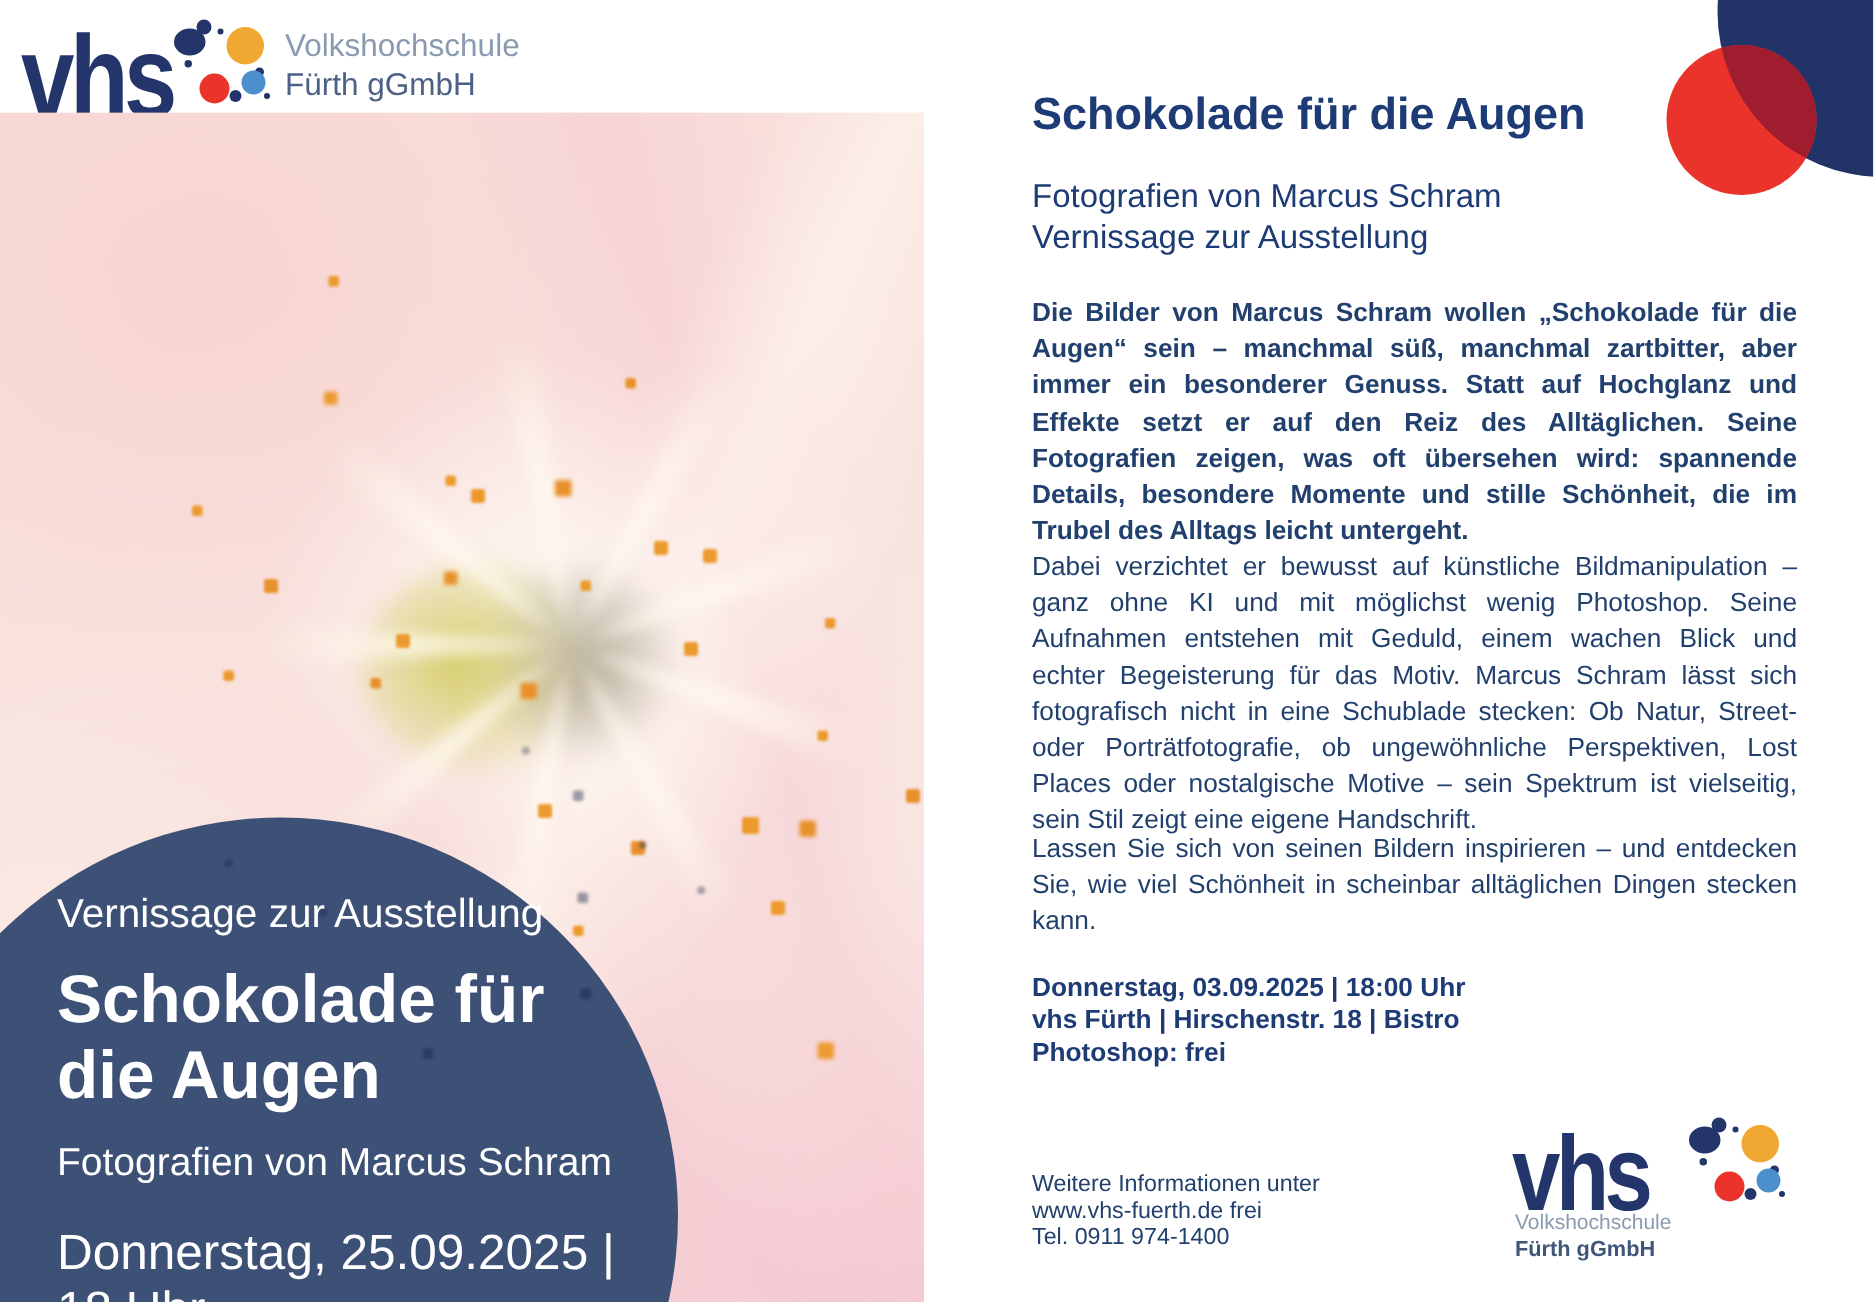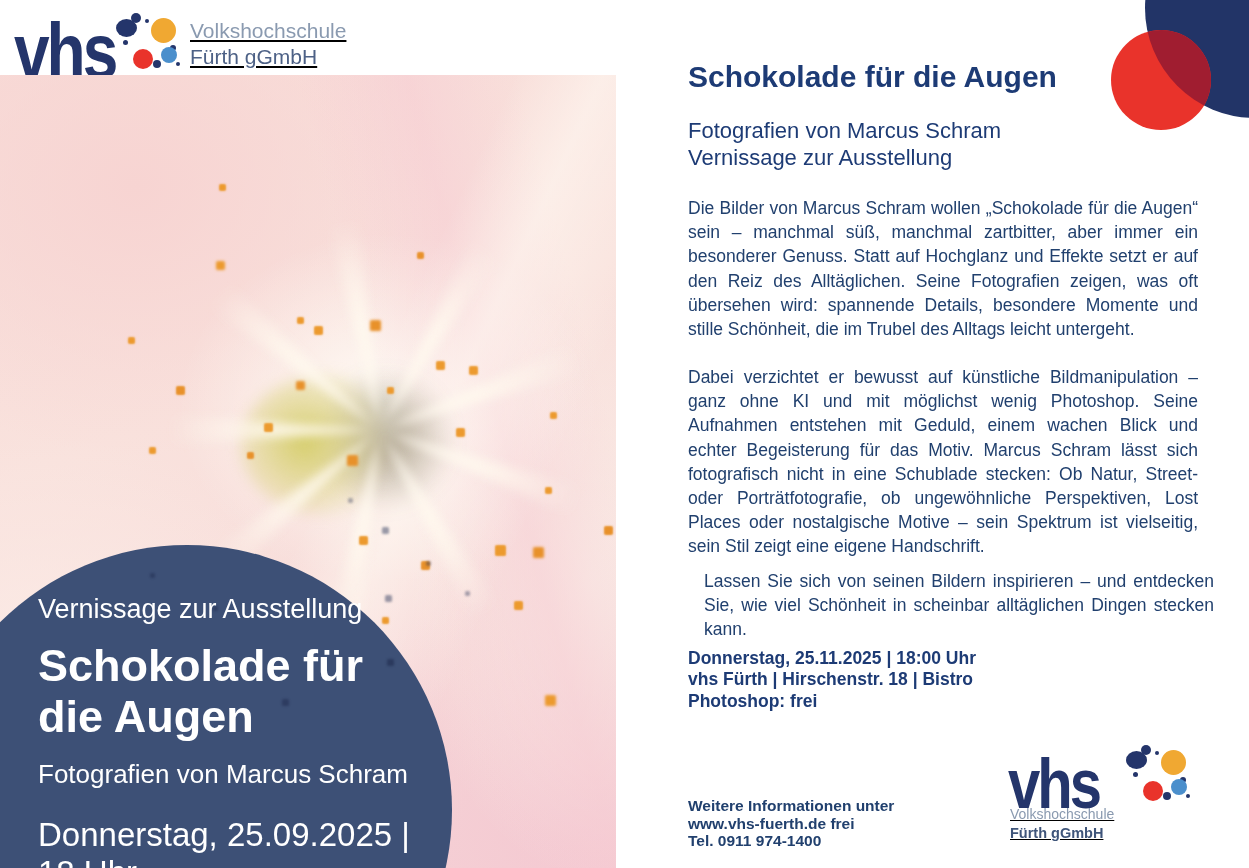--- a/index.html
+++ b/index.html
@@ -21,21 +21,21 @@
   .dot.b1{left:6px;top:9px;width:21px;height:18px;}
   .dot.b2{left:21px;top:3px;width:10px;height:10px;}
   .dot.b3{left:35px;top:9px;width:4px;height:4px;}
   .dot.b4{left:41px;top:8px;width:25px;height:25px;}
   .dot.b5{left:60px;top:35px;width:6px;height:6px;}
   .dot.b6{left:13px;top:30px;width:5px;height:5px;}
   .dot.b7{left:23px;top:39px;width:20px;height:20px;}
   .dot.b8{left:51px;top:37px;width:16px;height:16px;}
   .dot.b9{left:43px;top:50px;width:8px;height:8px;}
   .dot.b10{left:66px;top:52px;width:4px;height:4px;}
-  .org-lines{position:absolute;left:176px;top:12px;line-height:1.25;text-decoration:underline;}
+  .org-lines{position:absolute;left:176px;top:12px;line-height:1.25;}
   .org-name{font-size:21px;color:#8a9ab0;}
   .org-entity{font-size:21px;color:#4d6186;}
 
   
   .deco{position:absolute;right:0;top:0;width:170px;height:140px;}
 
   
   .photo{position:absolute;left:0;top:75px;width:616px;height:793px;overflow:hidden;}
   .photo-base{position:absolute;inset:0;background:
     radial-gradient(ellipse 300px 250px at 63% 42%, rgba(255,253,247,.95), rgba(255,249,240,0) 70%),
@@ -83,25 +83,25 @@
   .ov-kicker{font-size:27px;line-height:1.2;}
   .ov-title{font-size:45px;font-weight:700;line-height:1.12;margin-top:16px;width:340px;}
   .ov-sub{font-size:26px;margin-top:17px;}
   .ov-date{font-size:33px;margin-top:26px;}
 
   
   .col{position:absolute;left:688px;width:510px;color:#21406e;}
   .page-title{top:60px;font-size:30px;font-weight:700;color:#1d3b75;}
   .subtitle{top:117px;font-size:22px;line-height:27px;color:#1d3b75;}
   .para{font-size:17.5px;line-height:24.2px;text-align:justify;}
-  .p1{top:196px;}
+  .p1{top:196px;font-weight:bold;}
   .p2{top:365px;}
   .p3{top:553px;}
   .details{top:648px;font-size:17.5px;line-height:21.3px;font-weight:700;color:#1d3b75;}
-  .contact{top:797px;font-size:15.5px;line-height:17.5px;font-weight:bold;}
+  .contact{top:781px;font-size:15.5px;line-height:17.5px;}
 
   
   .logo-bottom{left:1008px;top:740px;width:220px;height:120px;}
   .logo-bottom .vhs-word{font-size:58px;position:absolute;left:0;top:8px;}
   .logo-bottom .dots{left:112px;top:2px;}
   .logo-bottom .org-lines{left:2px;top:66px;}
   .logo-bottom .org-name{font-size:14px;color:#8a9ab0;}
   .logo-bottom .org-entity{font-size:14.5px;font-weight:700;color:#3f557a;}
 </style>
 </head>
@@ -160,24 +160,24 @@
 
   <h1 class="col page-title" style="position:absolute;margin:0;">Schokolade für die Augen</h1>
 
   <div class="col subtitle" style="position:absolute;">
     <div>Fotografien von Marcus Schram</div>
     <div>Vernissage zur Ausstellung</div>
   </div>
 
   <p class="col para p1" style="position:absolute;margin:0;">Die Bilder von Marcus Schram wollen „Schokolade für die Augen“ sein – manchmal süß, manchmal zartbitter, aber immer ein besonderer Genuss. Statt auf Hochglanz und Effekte setzt er auf den Reiz des Alltäglichen. Seine Fotografien zeigen, was oft übersehen wird: spannende Details, besondere Momente und stille Schönheit, die im Trubel des Alltags leicht untergeht.</p>
   <p class="col para p2" style="position:absolute;margin:0;">Dabei verzichtet er bewusst auf künstliche Bildmanipulation – ganz ohne KI und mit möglichst wenig Photoshop. Seine Aufnahmen entstehen mit Geduld, einem wachen Blick und echter Begeisterung für das Motiv. Marcus Schram lässt sich fotografisch nicht in eine Schublade stecken: Ob Natur, Street- oder Porträtfotografie, ob ungewöhnliche Perspektiven, Lost Places oder nostalgische Motive – sein Spektrum ist vielseitig, sein Stil zeigt eine eigene Handschrift.</p>
-  <p class="col para p3" style="position:absolute;margin:16px;">Lassen Sie sich von seinen Bildern inspirieren – und entdecken Sie, wie viel Schönheit in scheinbar alltäglichen Dingen stecken kann.</p>
+  <p class="col para p3" style="position:absolute;margin:0;">Lassen Sie sich von seinen Bildern inspirieren – und entdecken Sie, wie viel Schönheit in scheinbar alltäglichen Dingen stecken kann.</p>
 
   <div class="col details" style="position:absolute;">
-    <div>Donnerstag, 25.11.2025 | 18:00 Uhr</div>
+    <div>Donnerstag, 03.09.2025 | 18:00 Uhr</div>
     <div>vhs Fürth | Hirschenstr. 18 | Bistro</div>
     <div>Photoshop: frei</div>
   </div>
 
   <div class="col contact" style="position:absolute;">
     <div>Weitere Informationen unter</div>
     <div>www.vhs-fuerth.de frei</div>
     <div>Tel. 0911 974-1400</div>
   </div>
 

